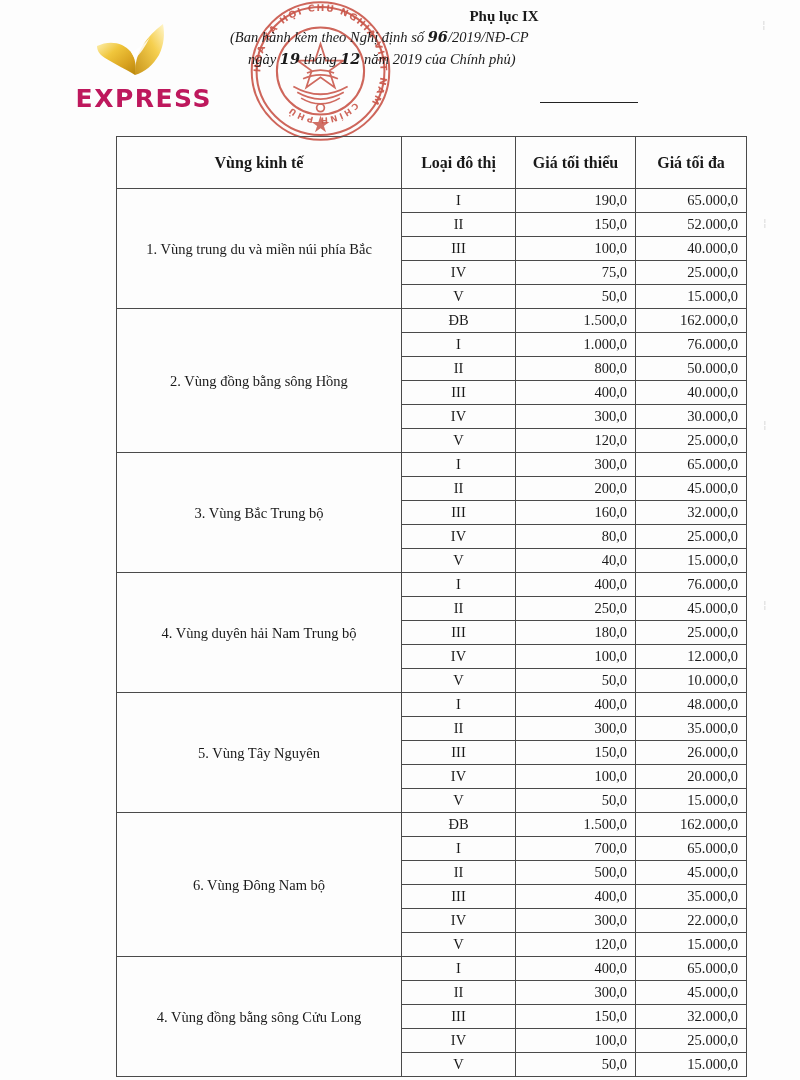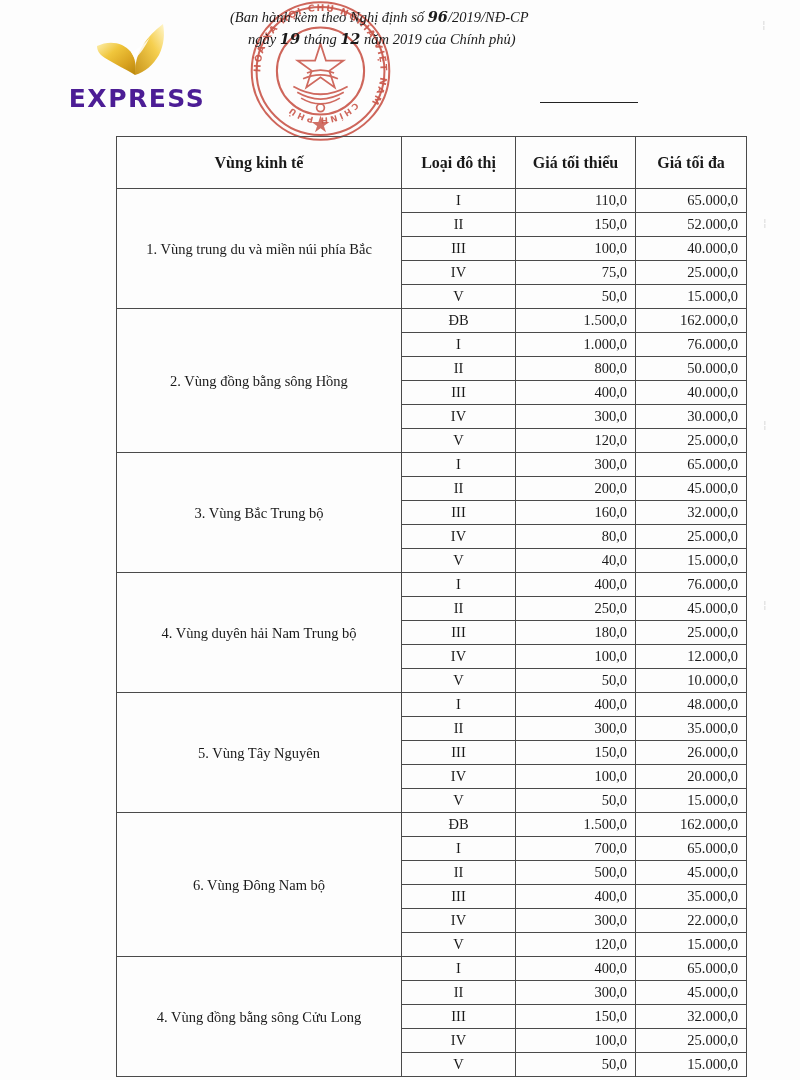--- a/index.html
+++ b/index.html
@@ -29,22 +29,22 @@
     width: 74px; height: 62px;
   }
   #logo-wordmark {
     position: absolute;
     left: 0px; top: 70px;
     width: 150px;
     font-family: "DejaVu Sans", sans-serif;
     font-weight: 700;
     font-size: 25px;
     letter-spacing: 1.5px;
-    color: #4c1d95;
-    text-align: center;
+    color: #be185d;
+    text-align: right;
     line-height: 1;
   }
 
   
   #header-text {
     position: absolute;
     left: 228px; top: 6px;
     width: 520px;
   }
   .hdr-line1 {
@@ -216,20 +216,21 @@
       <path d="M62 88 q18 -8 36 0"></path>
       <path d="M66 82 q14 -6 28 0"></path>
       <circle cx="80" cy="118" r="4"></circle>
     </g>
     <g fill="#c0392b" opacity="0.85">
       <path d="M80 126 l2.2 6.6 7 0 -5.7 4.1 2.2 6.6 -5.7 -4.1 -5.7 4.1 2.2 -6.6 -5.7 -4.1 7 0 Z"></path>
     </g>
   </svg>
 
   <div id="header-text">
+    <div class="hdr-line1">Phụ lục IX</div>
     <div class="hdr-line3">
       <span>(Ban hành kèm theo Nghị định số</span>
       <span class="handwrite">96</span><span>/2019/NĐ-CP</span>
     </div>
     <div class="hdr-line4">
       <span>ngày</span>
       <span class="handwrite">19</span>
       <span>tháng</span>
       <span class="handwrite">12</span>
       <span>năm 2019 của Chính phủ)</span>
@@ -250,21 +251,21 @@
           <th>Vùng kinh tế</th>
           <th>Loại đô thị</th>
           <th>Giá tối thiểu</th>
           <th>Giá tối đa</th>
         </tr>
       </thead>
       <tbody id="table-body">
           <tr>
             <td class="region-cell" rowspan="5">1. Vùng trung du và miền núi phía Bắc</td>
             <td class="type-cell">I</td>
-            <td class="num-cell">110,0</td>
+            <td class="num-cell">190,0</td>
             <td class="num-cell">65.000,0</td>
           </tr>
           <tr>
             <td class="type-cell">II</td>
             <td class="num-cell">150,0</td>
             <td class="num-cell">52.000,0</td>
           </tr>
           <tr>
             <td class="type-cell">III</td>
             <td class="num-cell">100,0</td>

